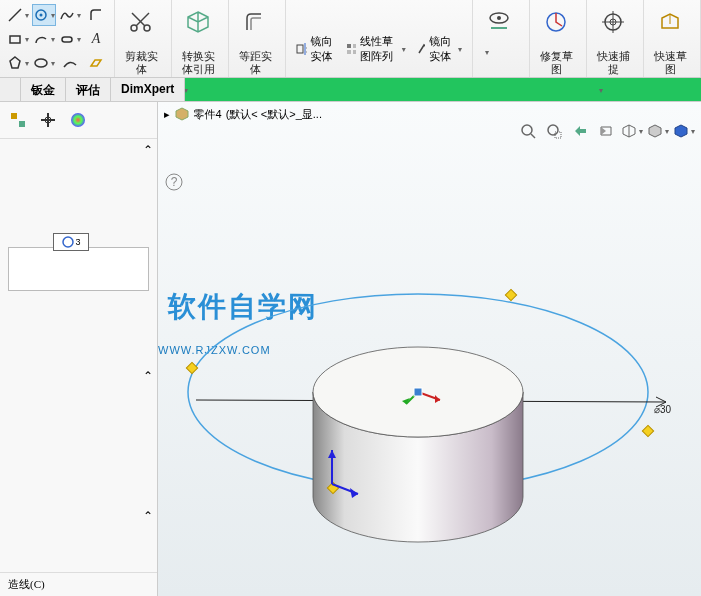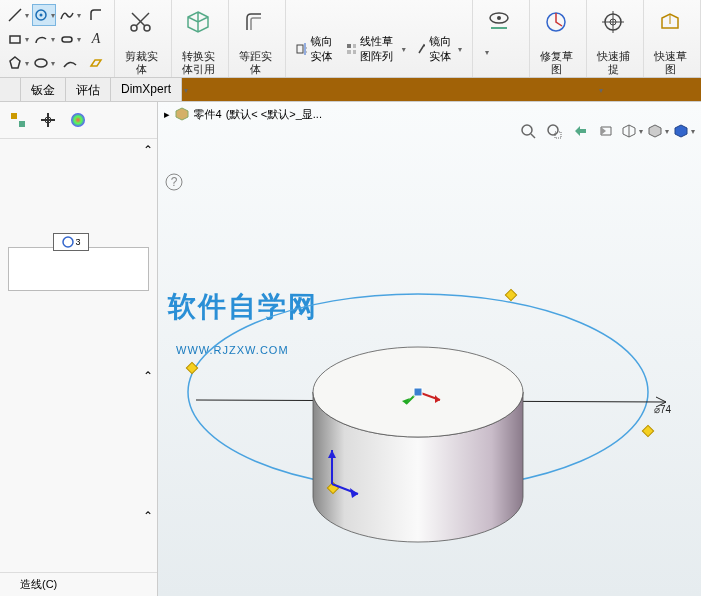--- a/index.html
+++ b/index.html
@@ -9,35 +9,35 @@
 .sketch-tools { display: flex; flex-direction: column; gap: 2px; padding: 2px; }
 .sketch-row { display: flex; gap: 2px; align-items: center; }
 .tool-small { width: 24px; height: 22px; display: flex; align-items: center; justify-content: center; border: 1px solid transparent; cursor: pointer; }
 .tool-small.active { background: #cde6f7; border: 1px solid #7ab5e0; }
 .tool-big { display: flex; flex-direction: column; align-items: flex-start; justify-content: center; padding: 4px 6px; cursor: pointer; min-width: 48px; gap: 10px; }
 .tool-big .icon { width: 32px; height: 32px; display: flex; align-items: center; justify-content: center; }
 .tool-big .lbl { font-size: 11px; text-align: center; line-height: 13px; margin-top: 2px; color: #222; }
 .tool-med { display: flex; align-items: center; gap: 4px; padding: 2px 4px; cursor: pointer; }
 .tool-med .lbl { font-size: 11px; }
 .dd { font-size: 8px; color: #666; margin-left: 2px; }
-.tabs { display: flex; height: 24px; background: #a16207; border-bottom: 1px solid #ccc; }
+.tabs { display: flex; height: 24px; background: #22c55e; border-bottom: 1px solid #ccc; font-weight: bold; }
 .tab { padding: 4px 10px; border-right: 1px solid #ccc; cursor: pointer; background: #eee; font-size: 12px; }
 .main { display: flex; height: calc(596px - 78px - 24px); }
 .left-panel { width: 158px; background: #f8f8f8; border-right: 1px solid #ccc; display: flex; flex-direction: column; }
 .panel-icons { display: flex; gap: 6px; padding: 6px; border-bottom: 1px solid #ddd; }
 .panel-icon { width: 24px; height: 24px; display: flex; align-items: center; justify-content: center; }
 .panel-body { flex: 1; padding: 4px; position: relative; }
 .fold { position: absolute; right: 4px; }
-.pm-item { padding: 4px 20px; font-size: 11px; border-top: 1px solid #ddd; }
+.pm-item { padding: 4px 8px; font-size: 11px; border-top: 1px solid #ddd; font-family: Liberation Serif, serif; }
 .viewport { flex: 1; position: relative; background: linear-gradient(#f9fbfc,#e6ecef); overflow: hidden; }
 .breadcrumb { position: absolute; top: 4px; left: 6px; display: flex; align-items: center; gap: 4px; font-size: 11px; }
 .heads-up { position: absolute; top: 18px; right: 6px; display: flex; gap: 4px; }
 .hu-btn { width: 22px; height: 22px; display: flex; align-items: center; justify-content: center; cursor: pointer; }
 .watermark { position: absolute; top: 186px; left: 10px; color: #2a8fd6; font-weight: bold; font-size: 28px; letter-spacing: 2px; font-family: "SimHei", sans-serif; }
-.watermark-sub { position: absolute; top: 222px; left: 18px; color: #1a7bbf; font-size: 11px; letter-spacing: 1px; margin-top: 20px; }
+.watermark-sub { position: absolute; top: 222px; left: 0; color: #1a7bbf; font-size: 11px; letter-spacing: 1px; margin-top: 20px; }
 .dim-badge { position: absolute; right: 64px; top: 50px; width: 36px; height: 18px; border: 1px solid #666; background: #fff; display: flex; align-items: center; justify-content: center; font-size: 10px; }
 .col-stack { display: flex; flex-direction: row; gap: 2px; padding: 2px; margin-top: 28px; }
 .diameter-label { position: absolute; top: 302px; left: 496px; font-size: 10px; color: #222; }
 </style>
 </head>
 <body>
 
 <div class="ribbon">
 
   <div class="ribbon-group">
@@ -401,15 +401,15 @@
         <rect x="256" y="286" width="8" height="8" fill="#3a80d0" stroke="#fff"></rect>
       </g>
 
       <g>
         <line x1="174" y1="382" x2="174" y2="348" stroke="#22d" stroke-width="2"></line>
           <polygon points="174,348 170,356 178,356" fill="#22d"></polygon>
         <line x1="174" y1="382" x2="200" y2="392" stroke="#22d" stroke-width="2"></line>
           <polygon points="200,392 192,386 194,396" fill="#22d"></polygon>
       </g>
     </svg>
-    <div class="diameter-label">⌀74</div>
+    <div class="diameter-label">⌀30</div>
   </div>
 </div>
 
 </body></html>

